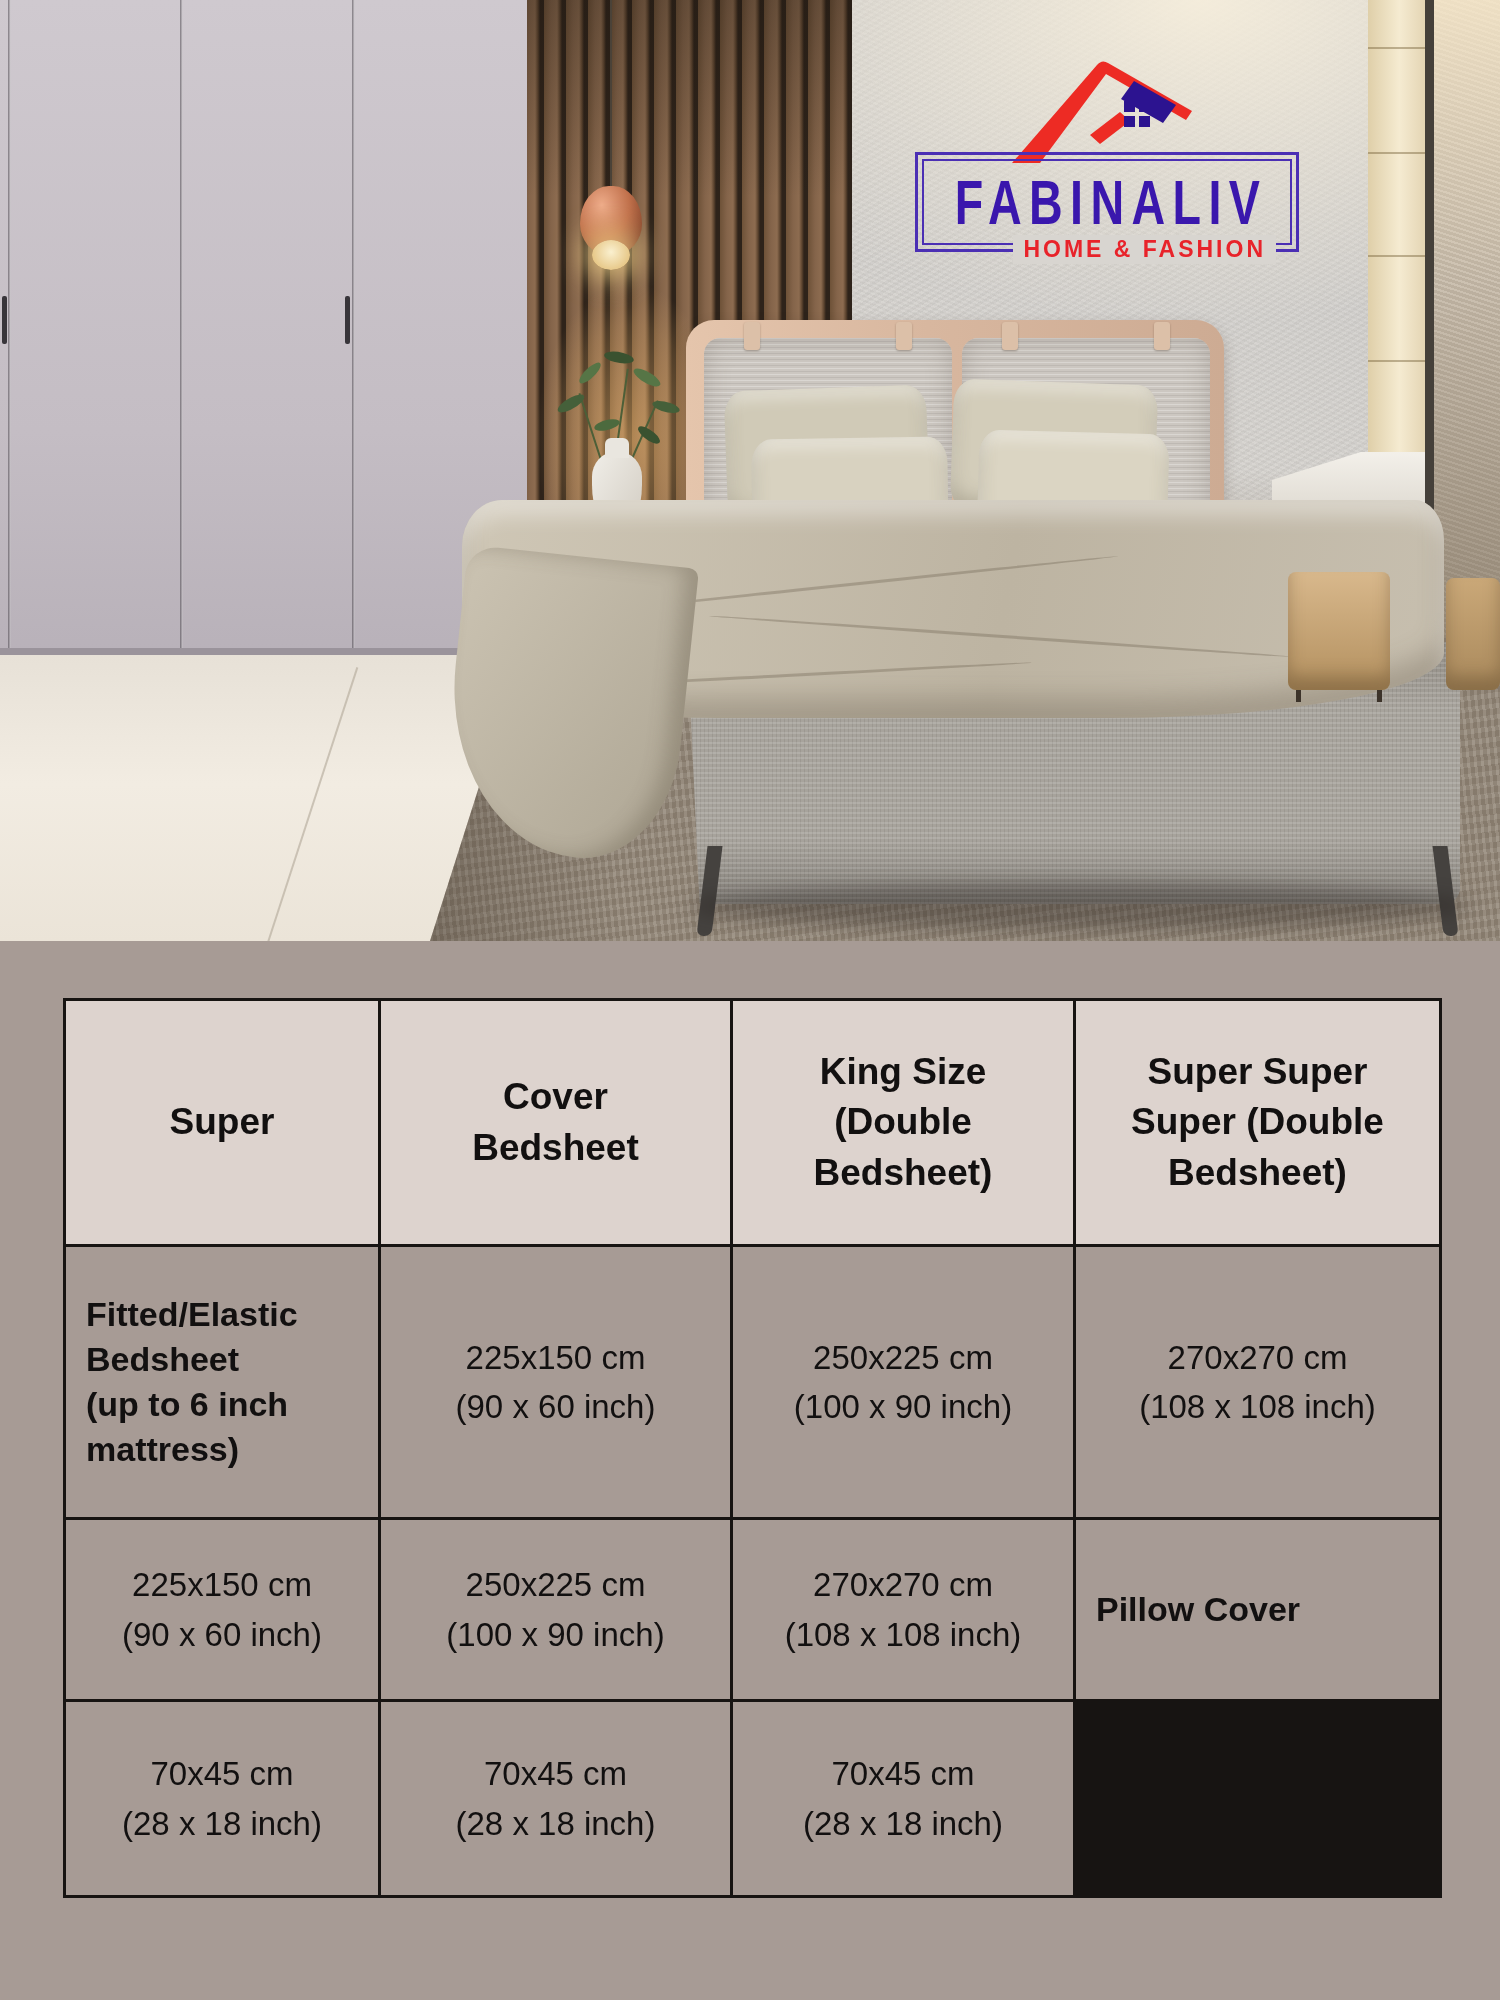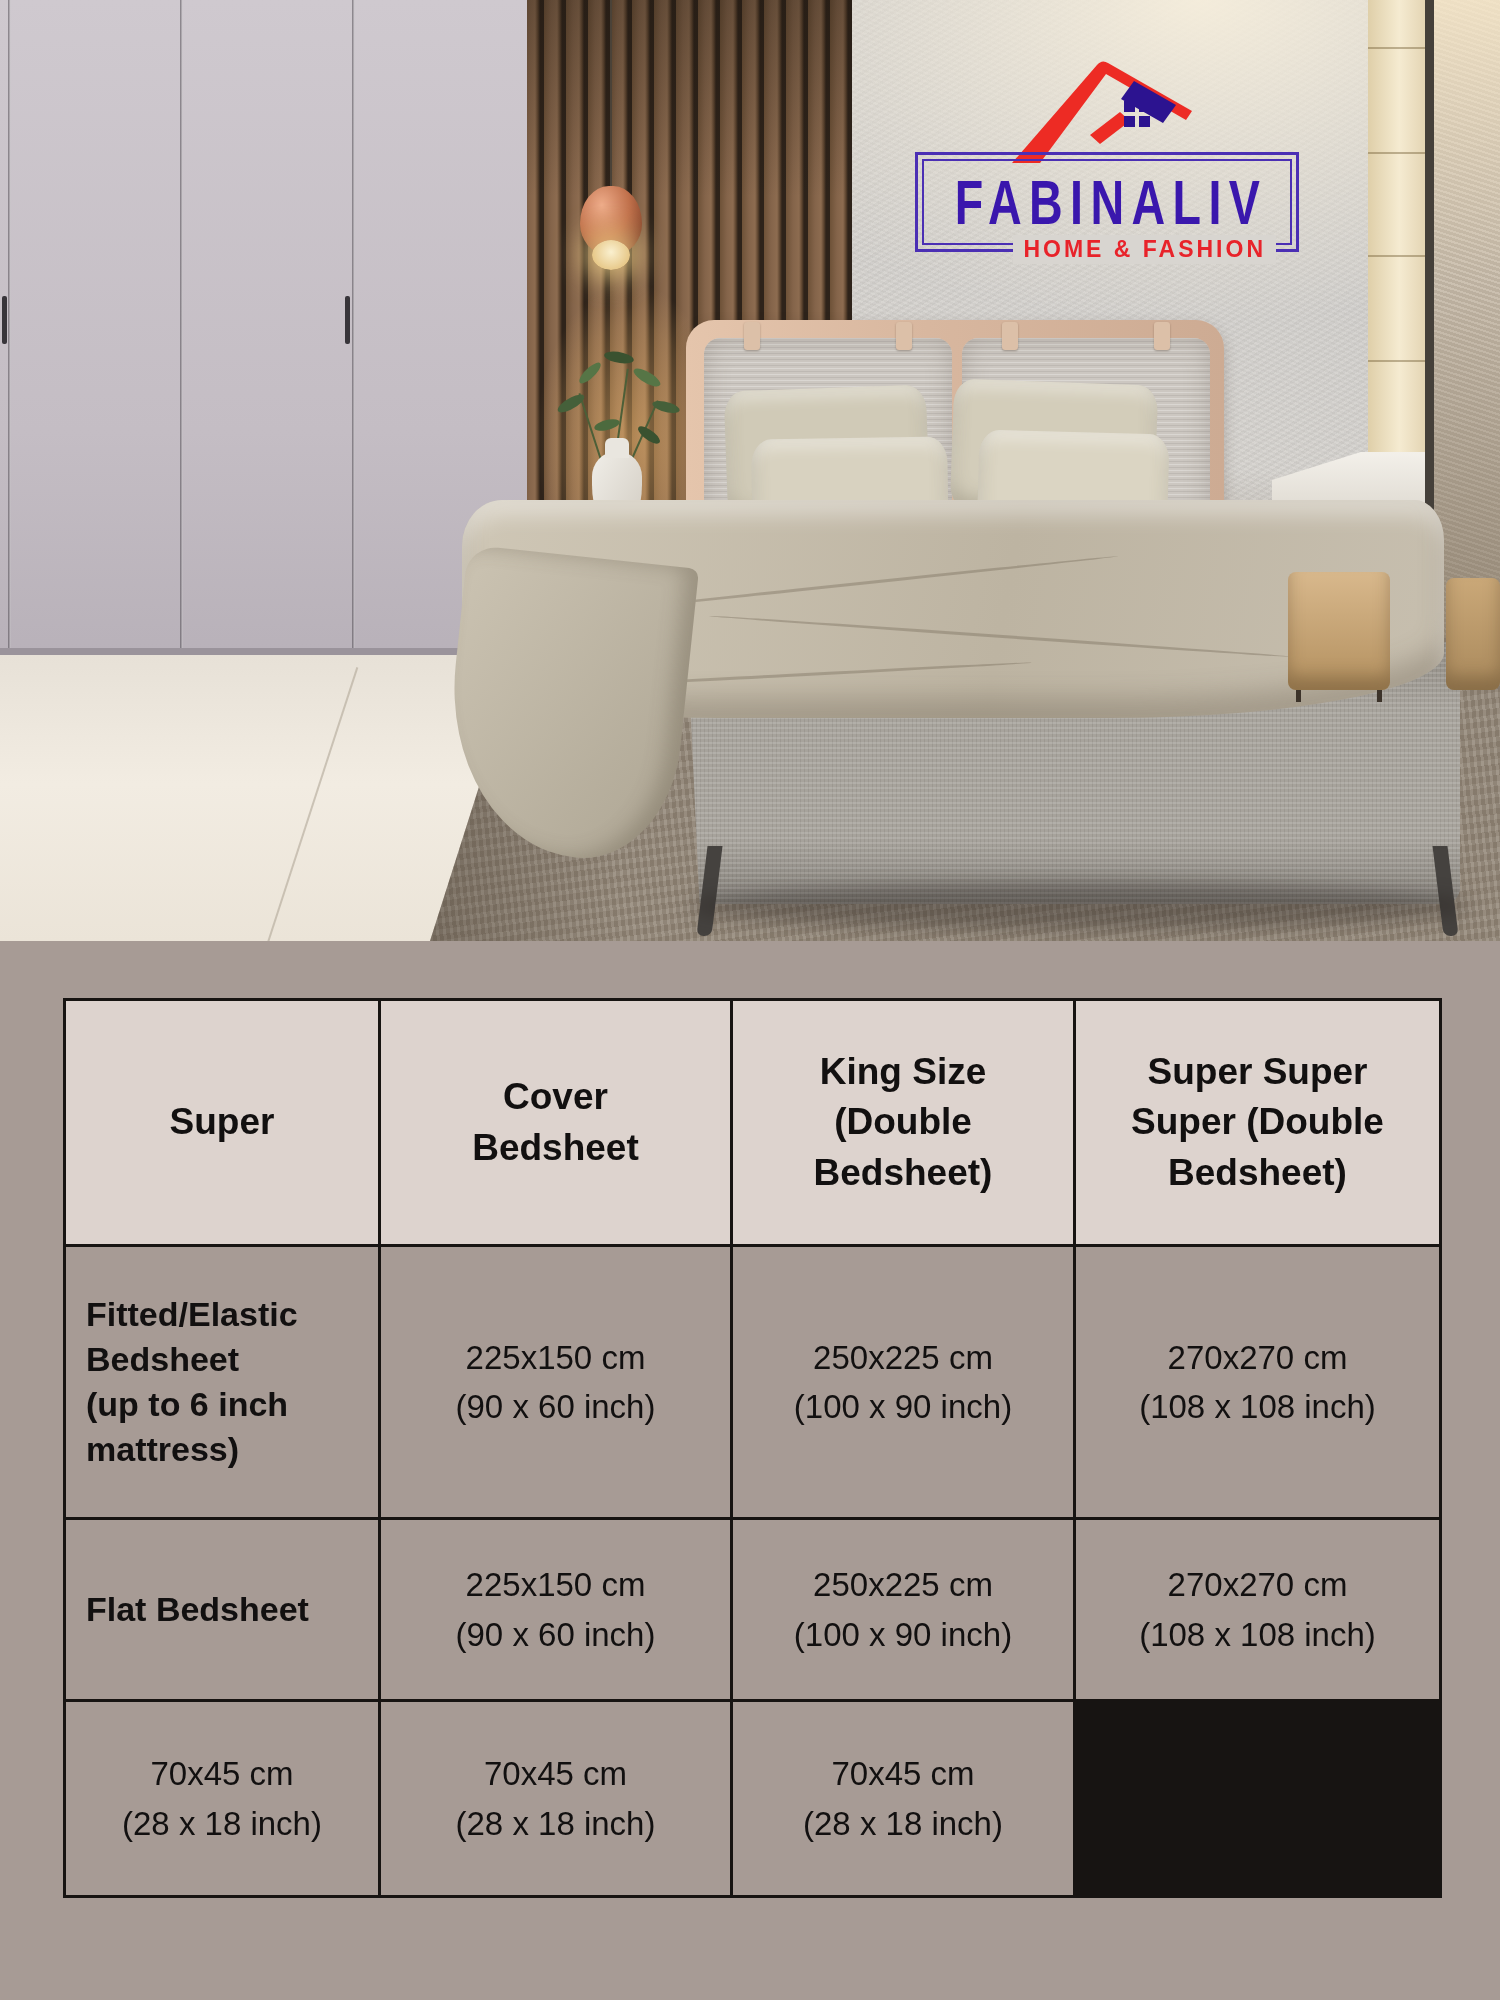--- a/index.html
+++ b/index.html
@@ -286,36 +286,36 @@
     </div>
     <div class="cell data">
       <div>250x225 cm</div>
       <div>(100 x 90 inch)</div>
     </div>
     <div class="cell data">
       <div>270x270 cm</div>
       <div>(108 x 108 inch)</div>
     </div>
 
-    <div class="cell rowlabel">
-      <div>Flat Bedsheet</div>
-    </div>
     <div class="cell data">
       <div>225x150 cm</div>
       <div>(90 x 60 inch)</div>
     </div>
     <div class="cell data">
       <div>250x225 cm</div>
       <div>(100 x 90 inch)</div>
     </div>
     <div class="cell data">
       <div>270x270 cm</div>
       <div>(108 x 108 inch)</div>
     </div>
 
+    <div class="cell rowlabel">
+      <div>Pillow Cover</div>
+    </div>
     <div class="cell data">
       <div>70x45 cm</div>
       <div>(28 x 18 inch)</div>
     </div>
     <div class="cell data">
       <div>70x45 cm</div>
       <div>(28 x 18 inch)</div>
     </div>
     <div class="cell data">
       <div>70x45 cm</div>

